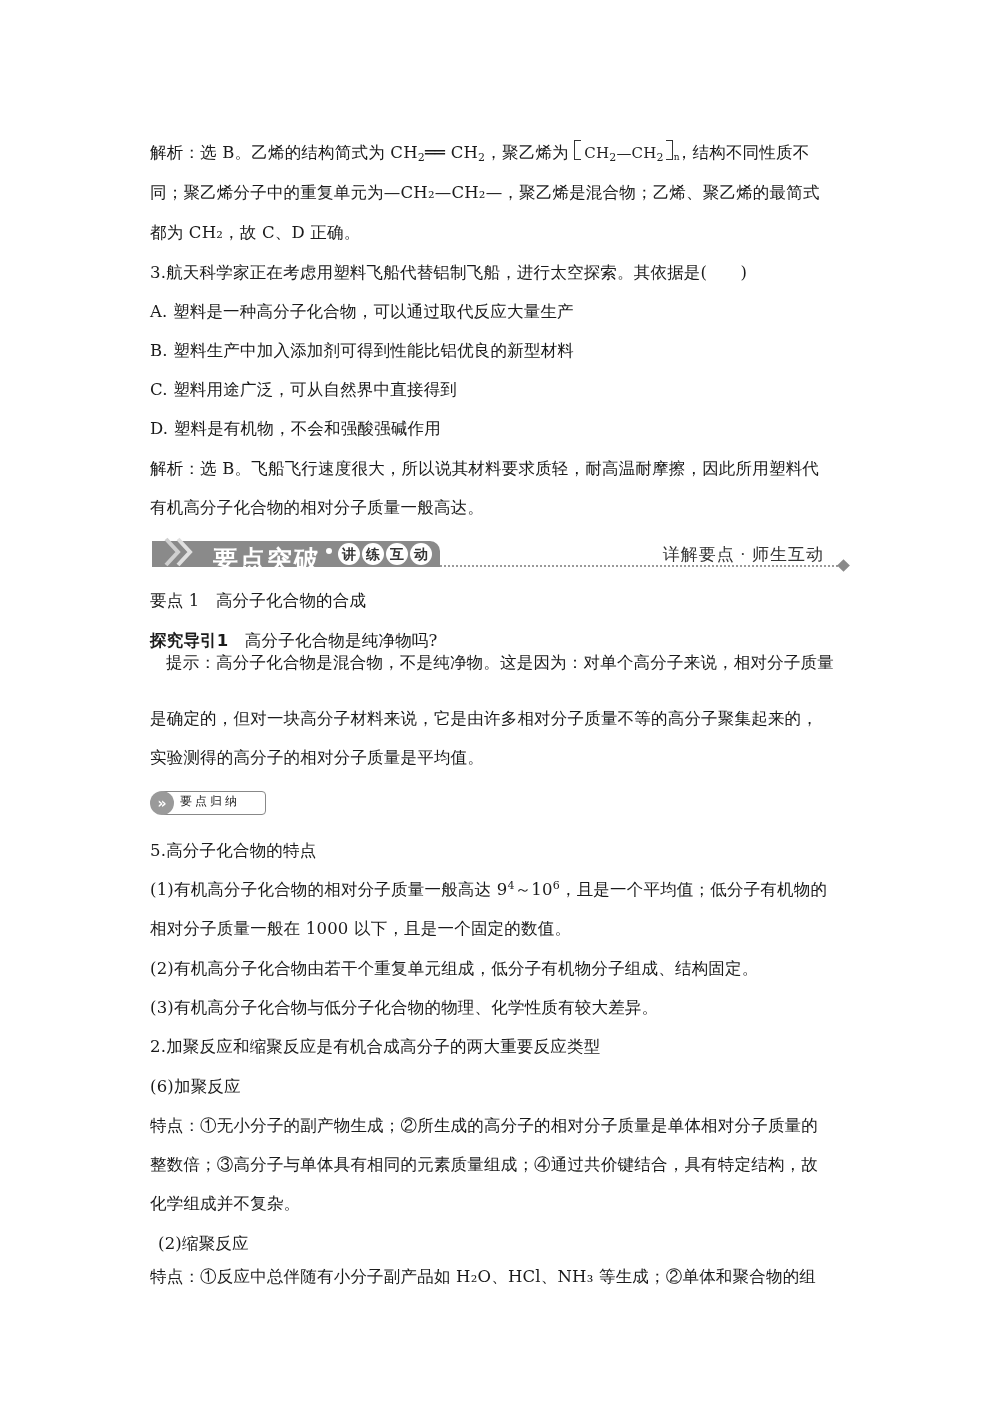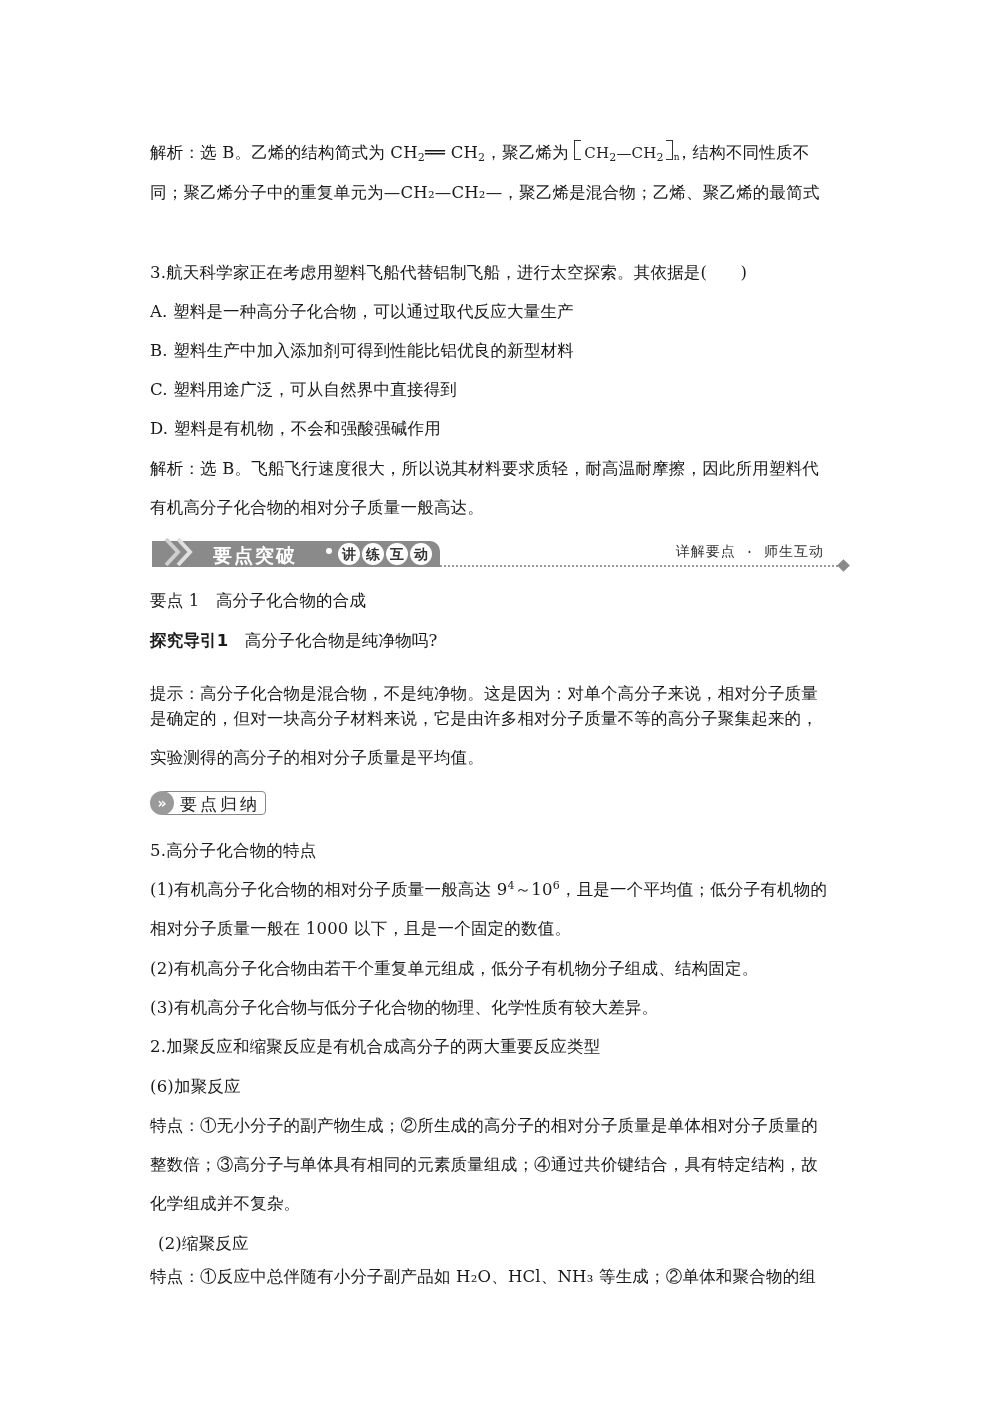--- a/index.html
+++ b/index.html
@@ -22,68 +22,69 @@
     .poly .n { position: absolute; right: -4px; bottom: -4px; font-size: 9px; }
 
     
     .banner { position: absolute; left: 150px; top: 537px; width: 700px; height: 30px; }
     .banner-bar {
       position: absolute; left: 2px; top: 4px; width: 288px; height: 26px;
       background: #8a8a8a; border-top-right-radius: 10px;
     }
     .chev { position: absolute; top: 0; width: 20px; height: 30px; }
     .banner-title {
-      position: absolute; left: 63px; top: 6px; font-size: 19px; font-weight: bold;
+      position: absolute; left: 63px; top: 6px; font-size: 25px; font-weight: bold;
       color: #ffffff; font-family: "DejaVu Sans", "Liberation Sans", sans-serif; letter-spacing: 2px;
     }
     .banner-dot { position: absolute; left: 176px; top: 11px; width: 6px; height: 6px; background:#fff; border-radius: 50%; }
     .circ-wrap { position: absolute; left: 188px; top: 6px; display: flex; gap: 2px; }
     .circ {
       width: 22px; height: 22px; border-radius: 50%; background: #ffffff; color: #333;
       font-size: 14px; font-weight: bold; text-align: center; line-height: 22px;
       font-family: "DejaVu Sans", "Liberation Sans", sans-serif;
     }
     .dotline { position: absolute; left: 290px; right: 12px; top: 28px; border-top: 2px dotted #9a9a9a; }
     .diamond { position: absolute; right: 2px; top: 24px; width: 9px; height: 9px; background: #8a8a8a; transform: rotate(45deg); }
     .banner-right {
-      position: absolute; right: 26px; top: 6px; font-size: 14px; color: #333;
-      font-family: Liberation Mono, monospace; letter-spacing: 1px;
+      position: absolute; right: 26px; top: 6px; font-size: 17px; color: #333;
+      font-family: Liberation Serif, serif; letter-spacing: 1px;
     }
 
     
     .tag { position: absolute; left: 150px; top: 790px; height: 24px; width: 116px; }
     .tag-box {
       position: absolute; left: 10px; top: 1px; width: 104px; height: 22px;
       border: 1.5px solid #888; border-radius: 4px; background: #fff;
     }
     .tag-icon {
       position: absolute; left: 0; top: 1px; width: 24px; height: 24px; border-radius: 50%;
       background: #9a9a9a; color:#fff; font-size: 14px; text-align:center; line-height: 24px; font-weight: bold;
       font-family: "DejaVu Sans", "Liberation Sans", sans-serif;
     }
     .tag-text {
-      position: absolute; left: 30px; top: 3px; font-size: 17px; color: #222; letter-spacing: 3px;
+      position: absolute; left: 30px; top: 3px; font-size: 12px; color: #222; letter-spacing: 3px;
       font-family: "DejaVu Sans", "Liberation Sans", sans-serif;
     }
   </style>
 </head>
 <body>
 
 <div class="page">
 
   <div class="line" style="top:142px;">
     <span>解析：选 B。乙烯的结构简式为 CH</span><sub>2</sub><span>══ CH</span><sub>2</sub><span>，聚乙烯为</span>
     <span class="poly">
       <span class="bl"></span>
       <span>CH</span><sub>2</sub>—<span>CH</span><sub>2</sub>
       <span class="br"></span>
       <span class="n">n</span>
     </span><span>，结构不同性质不</span>
   </div>
   <div class="line" style="top:182px;">同；聚乙烯分子中的重复单元为—CH₂—CH₂—，聚乙烯是混合物；乙烯、聚乙烯的最简式</div>
+  <div class="line" style="top:222px;">都为 CH₂，故 C、D 正确。</div>
 
   <div class="line" style="top:262px;">3.航天科学家正在考虑用塑料飞船代替铝制飞船，进行太空探索。其依据是(　　)</div>
   <div class="line" style="top:301px;"><span>A.</span>&nbsp;<span>塑料是一种高分子化合物，可以通过取代反应大量生产</span></div>
   <div class="line" style="top:340px;"><span>B.</span>&nbsp;<span>塑料生产中加入添加剂可得到性能比铝优良的新型材料</span></div>
   <div class="line" style="top:379px;"><span>C.</span>&nbsp;<span>塑料用途广泛，可从自然界中直接得到</span></div>
   <div class="line" style="top:418px;"><span>D.</span>&nbsp;<span>塑料是有机物，不会和强酸强碱作用</span></div>
   <div class="line" style="top:458px;">解析：选 B。飞船飞行速度很大，所以说其材料要求质轻，耐高温耐摩擦，因此所用塑料代</div>
   <div class="line" style="top:497px;">有机高分子化合物的相对分子质量一般高达。</div>
 
   <div class="banner">
@@ -106,21 +107,21 @@
     <div class="diamond"></div>
     <span class="banner-right">详解要点 · 师生互动</span>
   </div>
 
   <div class="line" style="top:590px;">
     <span>要点 1</span>&nbsp;&nbsp;&nbsp;<span>高分子化合物的合成</span>
   </div>
   <div class="line" style="top:630px;">
     <span class="bold">探究导引1</span>&nbsp;&nbsp;&nbsp;<span>高分子化合物是纯净物吗?</span>
   </div>
-  <div class="line" style="top:683px;">提示：高分子化合物是混合物，不是纯净物。这是因为：对单个高分子来说，相对分子质量</div>
+  <div class="line" style="top:652px;text-align:center;">提示：高分子化合物是混合物，不是纯净物。这是因为：对单个高分子来说，相对分子质量</div>
   <div class="line" style="top:708px;">是确定的，但对一块高分子材料来说，它是由许多相对分子质量不等的高分子聚集起来的，</div>
   <div class="line" style="top:747px;">实验测得的高分子的相对分子质量是平均值。</div>
 
   <div class="tag">
     <div class="tag-box"></div>
     <div class="tag-icon">»</div>
     <span class="tag-text">要点归纳</span>
   </div>
 
   <div class="line" style="top:840px;">5.高分子化合物的特点</div>

